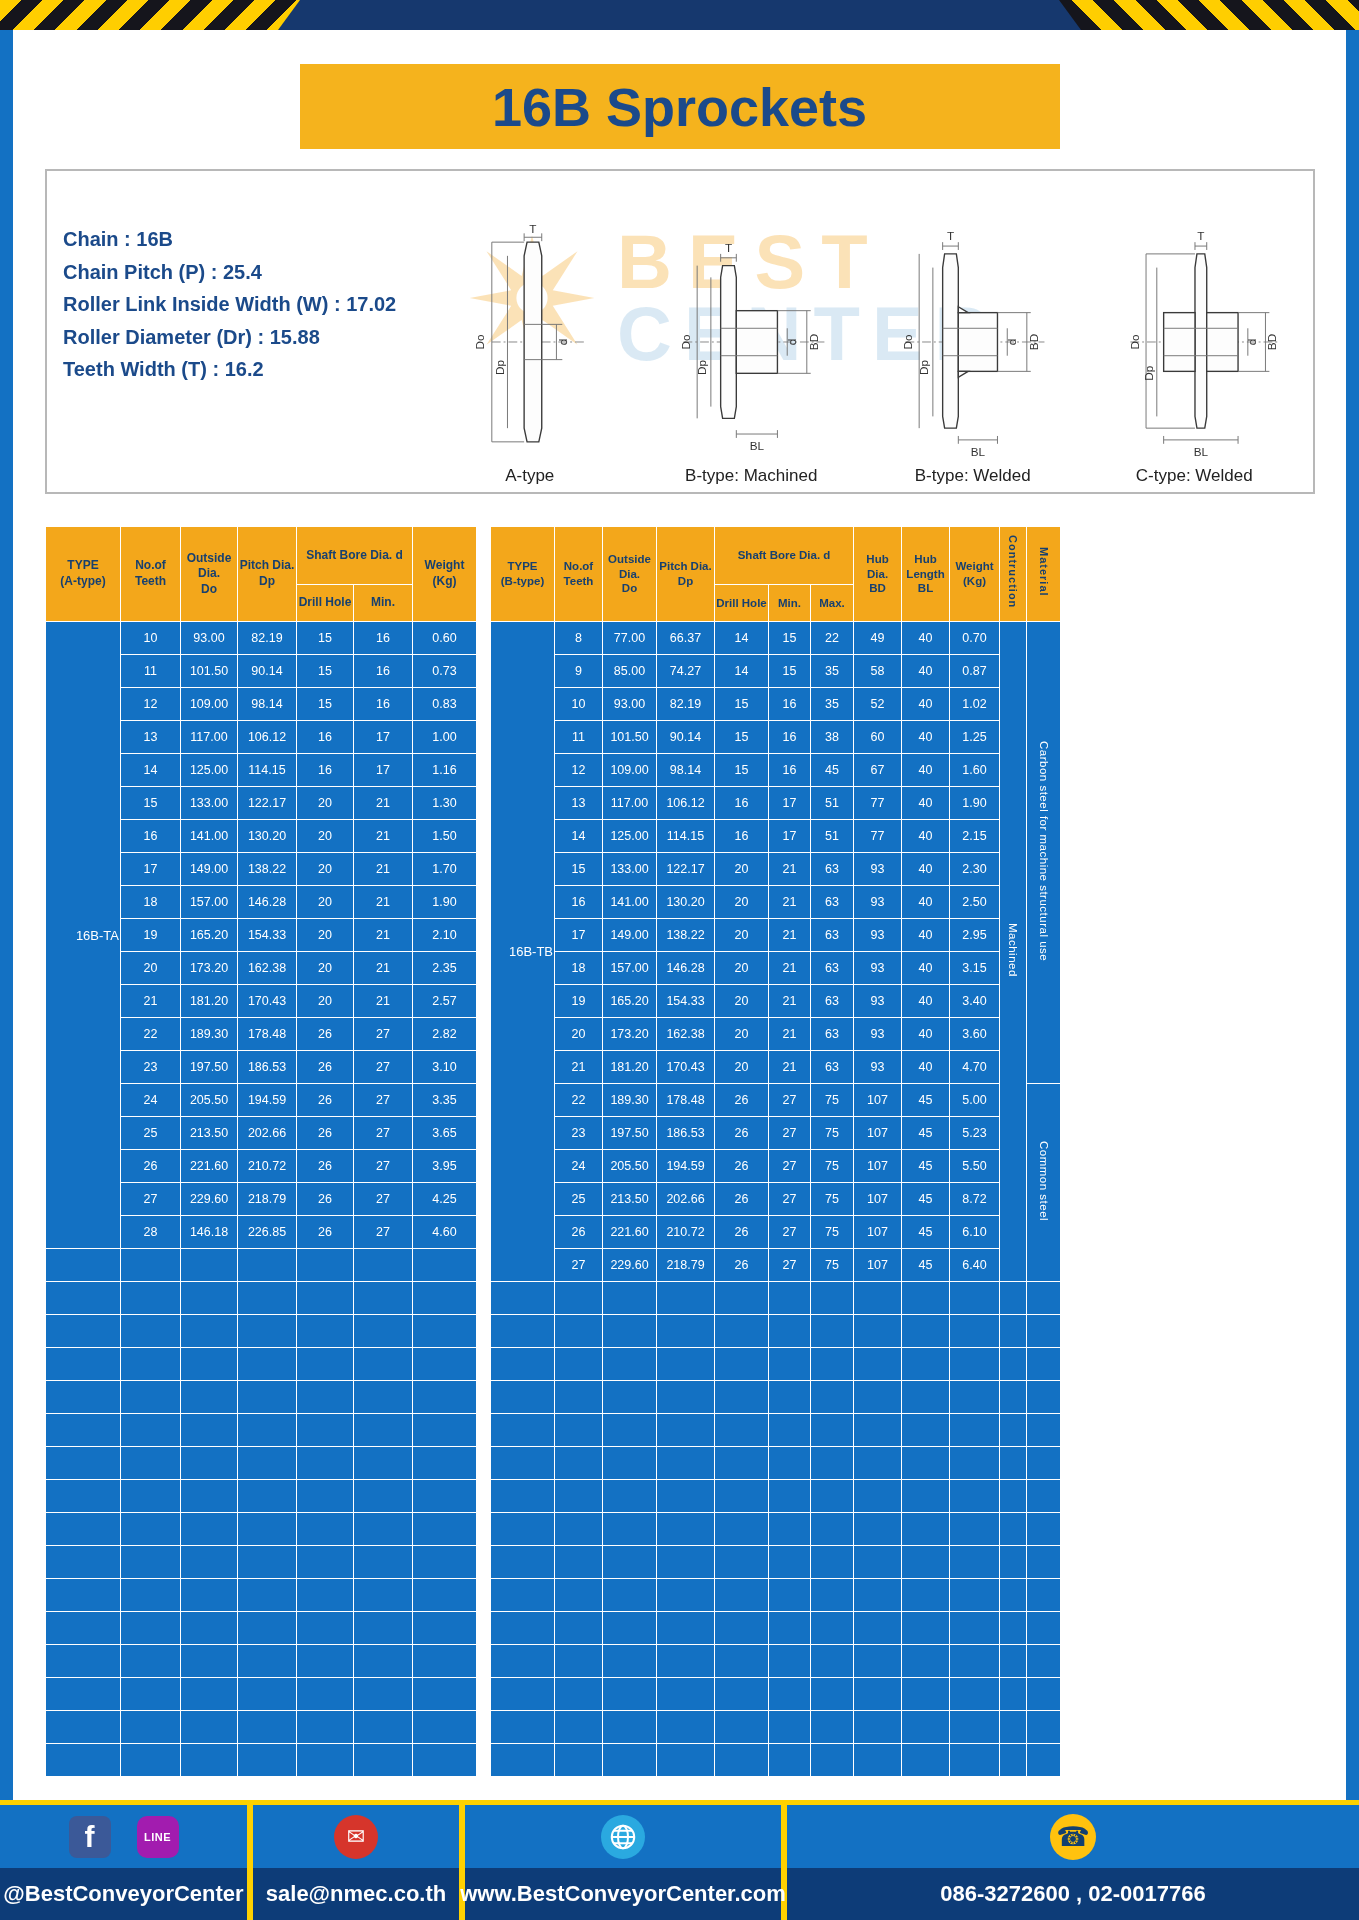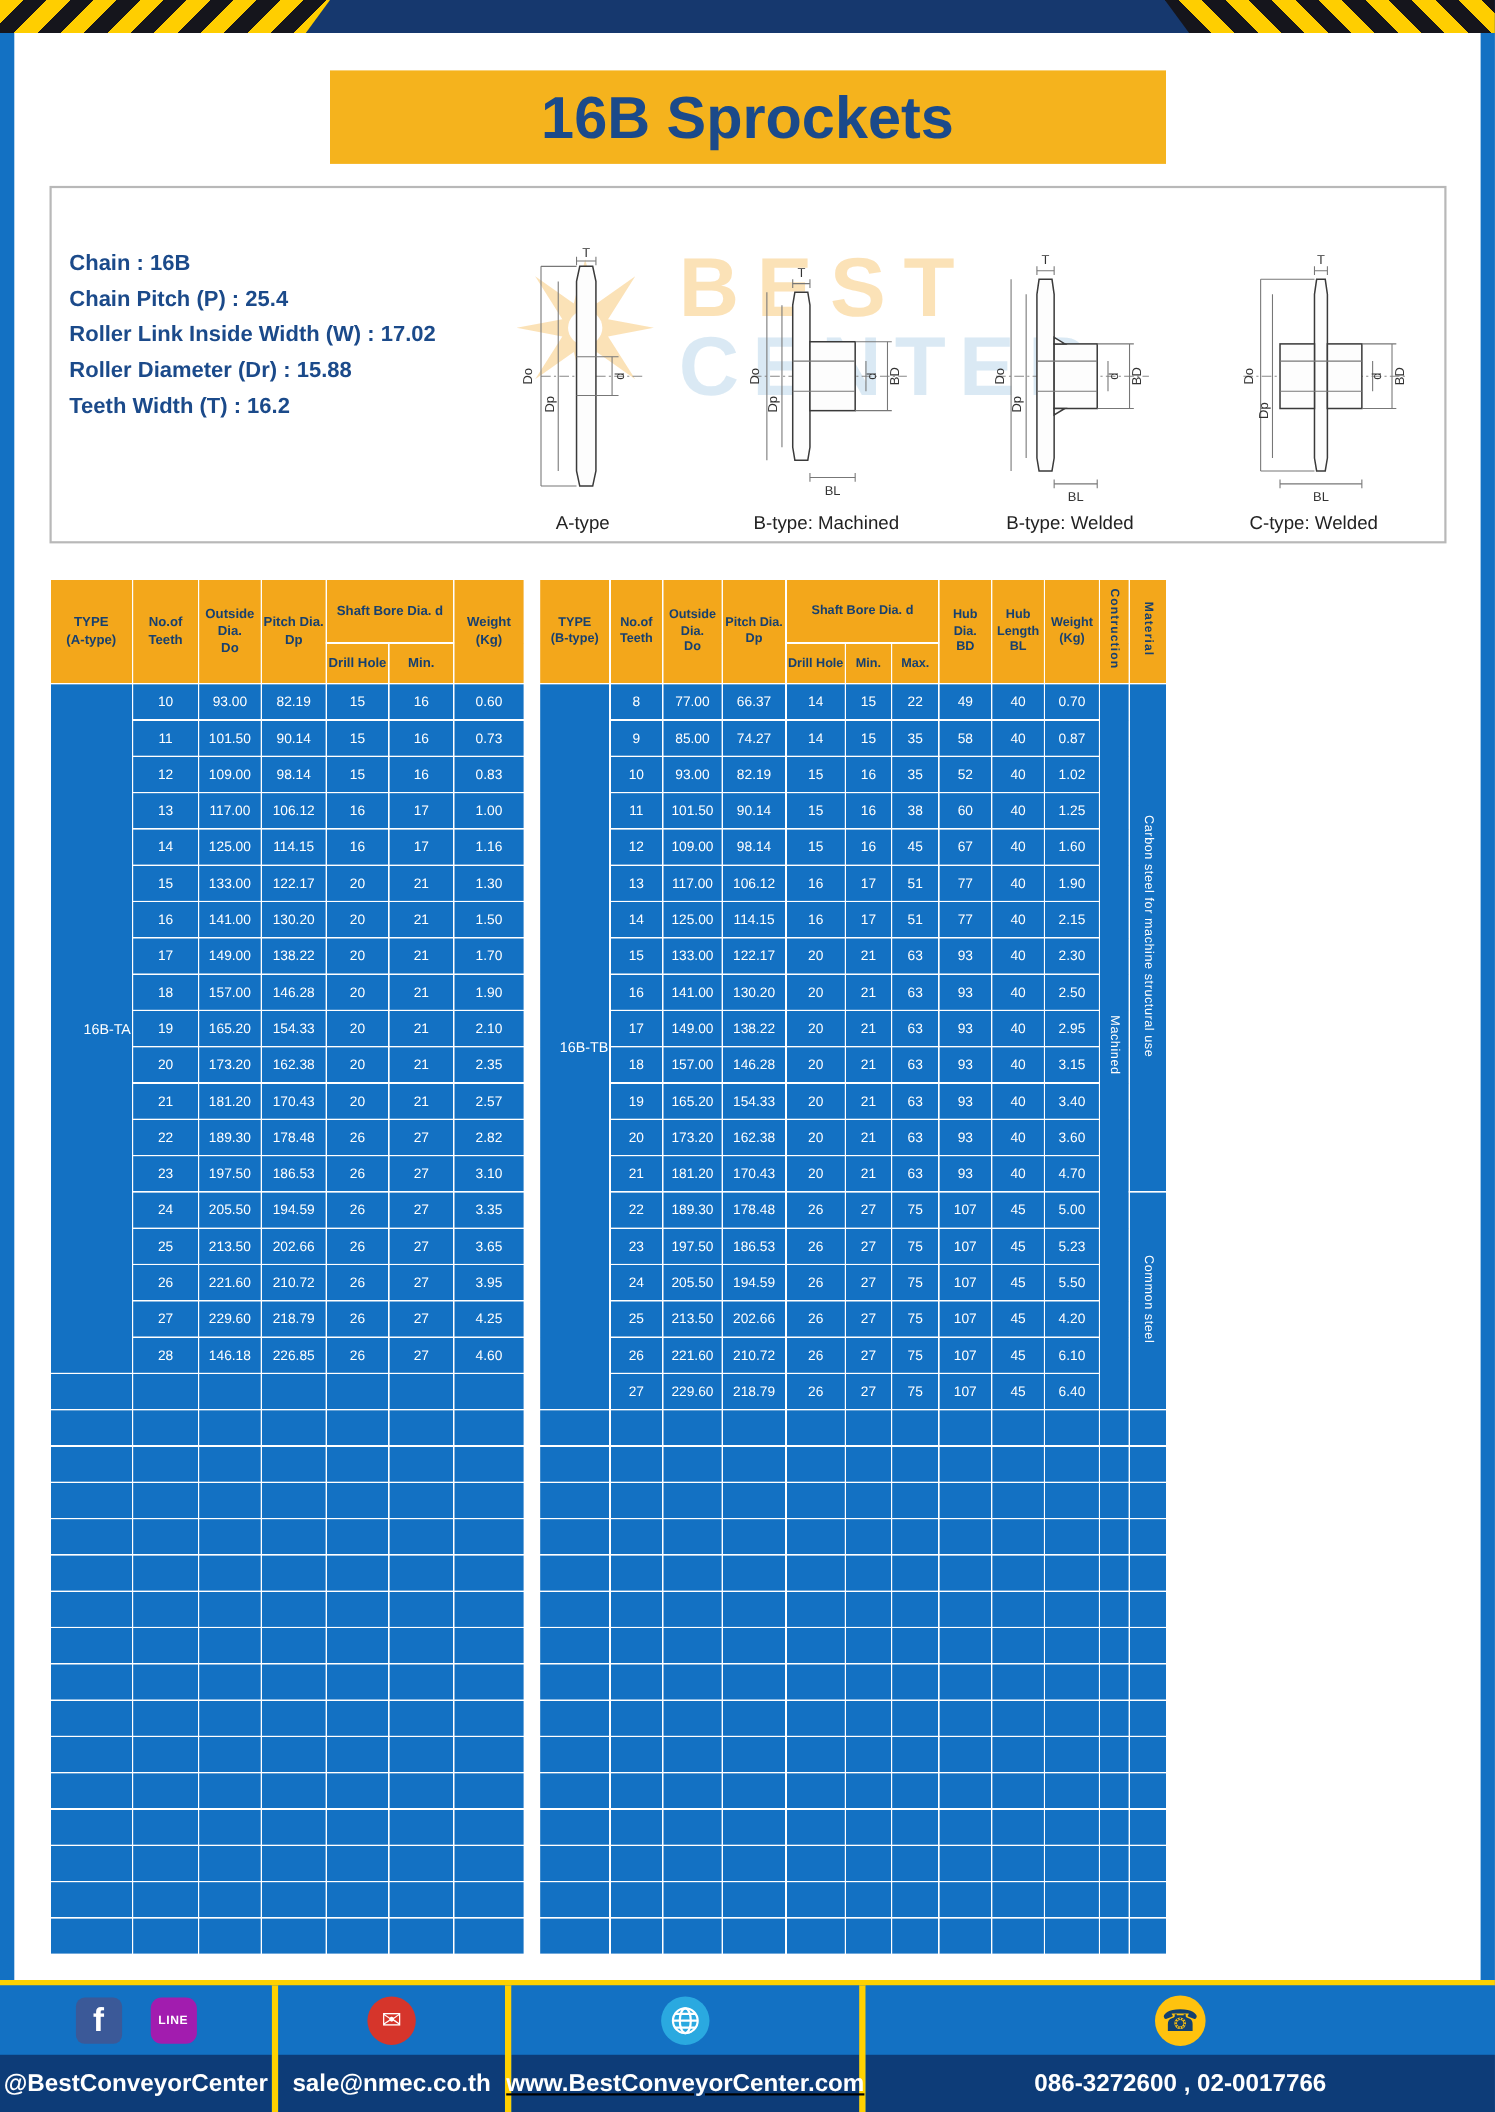--- a/index.html
+++ b/index.html
@@ -62,21 +62,21 @@
   .tbl .type-cell { font-size:13px;text-align:right; }
   .vhead span, .vcell span { writing-mode:vertical-rl; display:inline-block; }
   .vhead span { font-size:11px; letter-spacing:1px; }
   .vcell span { font-size:11.5px; letter-spacing:.5px; }
 
   
   .footer { position:absolute; left:0; top:1800px; width:1359px; height:120px;
             border-top:5px solid #ffd100; display:flex; }
   .f-col { display:flex; flex-direction:column; border-right:6px solid #ffd100; }
   .f-col:last-child { border-right:none; flex:1; }
-  .f-col.c1 { width:253px; } .f-col.c2 { width:212px; } .f-col.c3 { width:322px;text-decoration:underline; }
+  .f-col.c1 { width:253px; } .f-col.c2 { width:212px; } .f-col.c3 { width:322px; }
   .f-icons { height:63px; background:#1371c3; display:flex; align-items:center;
              justify-content:center; gap:10px; }
   .f-text { flex:1; background:#0d3c78; color:#fff; font-weight:bold; font-size:22px;
             display:flex; align-items:center; justify-content:center; white-space:nowrap; }
   .icon { display:flex; align-items:center; justify-content:center; }
   .fb   { width:42px; height:42px; background:#3b5998; border-radius:8px; color:#fff;
           font-weight:bold; font-size:30px; }
   .line-i { width:42px; height:42px; background:#a21caf; border-radius:10px; color:#fff;
           font-weight:bold; font-size:11px; letter-spacing:.5px;margin-left:16px; }
   .mail { width:44px; height:44px; background:#d6352b; border-radius:50%; color:#fff; font-size:22px; }
@@ -812,21 +812,21 @@
             </tr>
             <tr>
               <td>25</td>
               <td>213.50</td>
               <td>202.66</td>
               <td>26</td>
               <td>27</td>
               <td>75</td>
               <td>107</td>
               <td>45</td>
-              <td>4.20</td>
+              <td>8.72</td>
             </tr>
             <tr>
               <td>26</td>
               <td>221.60</td>
               <td>210.72</td>
               <td>26</td>
               <td>27</td>
               <td>75</td>
               <td>107</td>
               <td>45</td>

